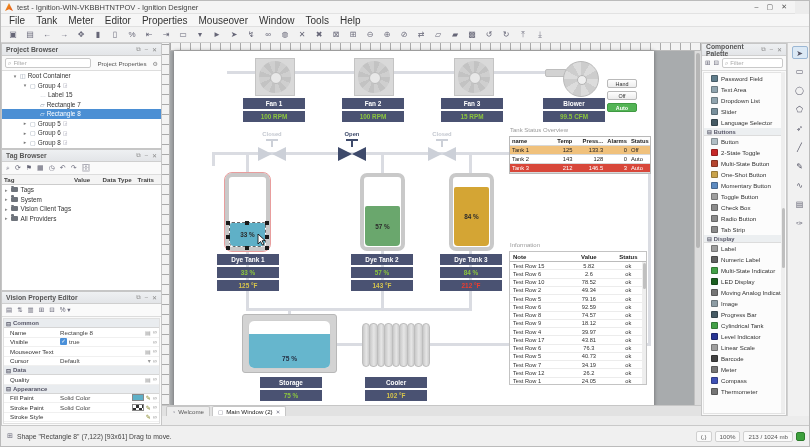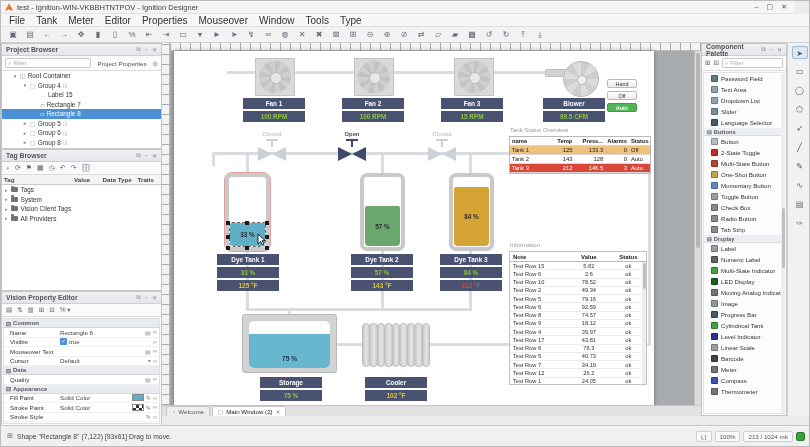--- a/index.html
+++ b/index.html
@@ -165,21 +165,21 @@
   <div class="menubar">
 
   <span class="menu-item">File</span>
       <span class="menu-item">Tank</span>
       <span class="menu-item">Meter</span>
       <span class="menu-item">Editor</span>
       <span class="menu-item">Properties</span>
       <span class="menu-item">Mouseover</span>
       <span class="menu-item">Window</span>
       <span class="menu-item">Tools</span>
-      <span class="menu-item">Type</span>
+      <span class="menu-item">Help</span>
     </div>
 
   <div class="toolbar">
 
   <span class="tb-icon">▣</span>
       <span class="tb-icon">▤</span>
       <span class="tb-icon">←</span>
       <span class="tb-icon">→</span>
       <span class="tb-icon">✥</span>
       <span class="tb-icon">▮</span>

